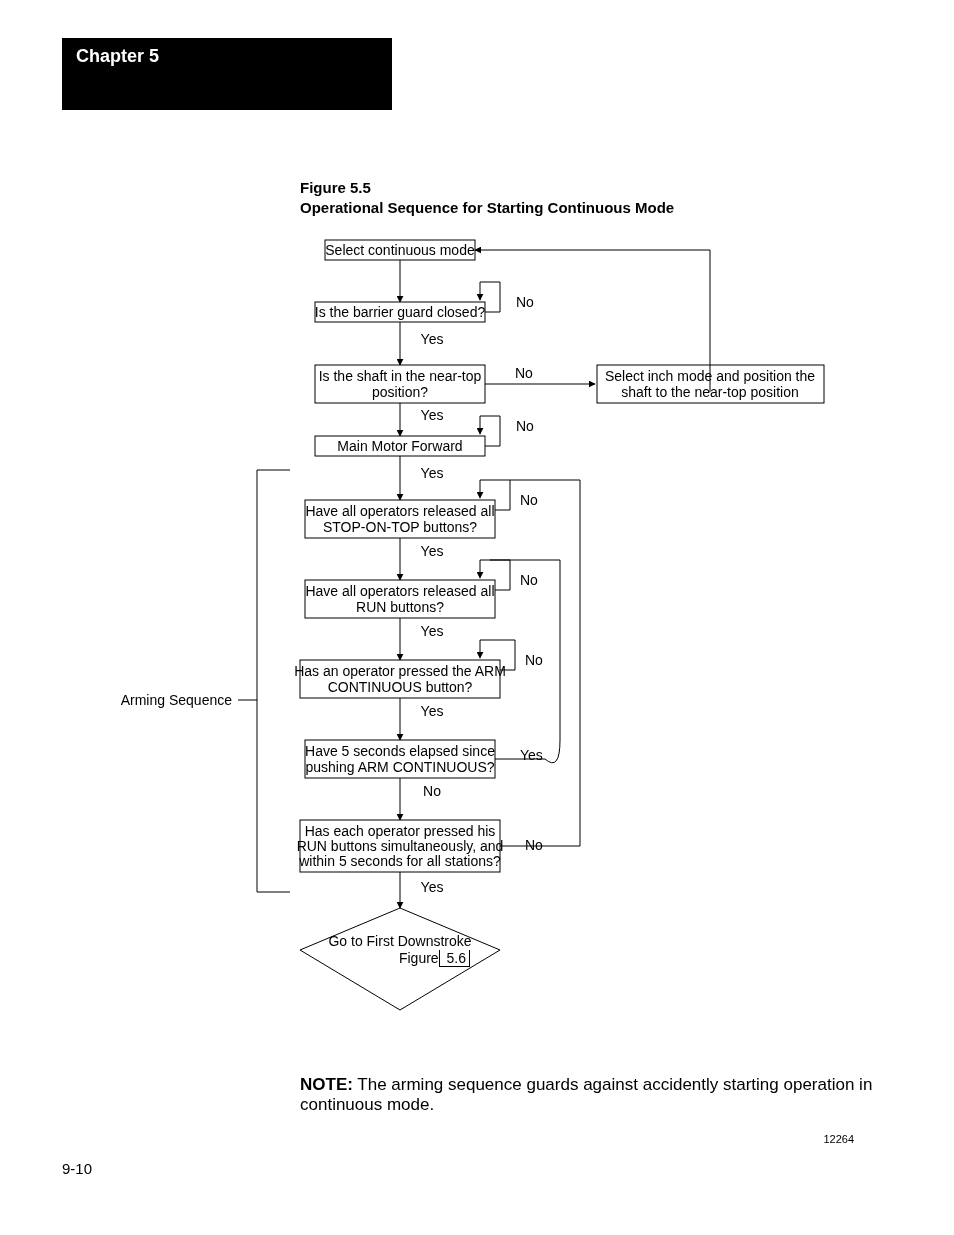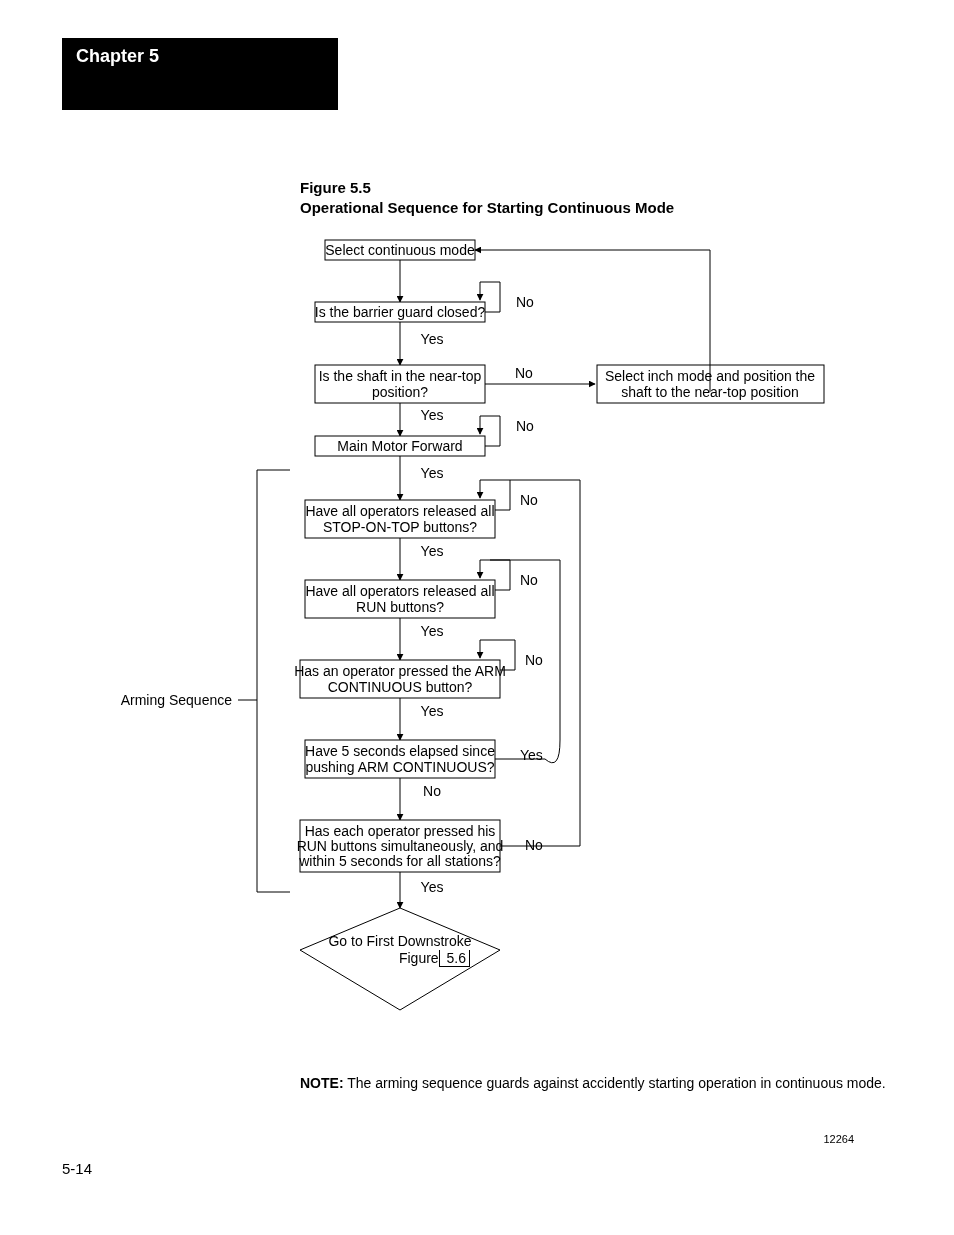--- a/index.html
+++ b/index.html
@@ -10,21 +10,21 @@
     height: 1235px;
     background: #fff;
     font-family: Arial, Helvetica, sans-serif;
     color: #000;
     position: relative;
   }
   .chapter-header {
     position: absolute;
     top: 38px;
     left: 62px;
-    width: 276px;
+    width: 330px;
     height: 72px;
     background: #000;
     color: #fff;
     padding: 8px 14px;
   }
   .chapter-title { font-weight: bold; font-size: 18px; }
   .chapter-sub   { font-size: 18px; margin-top: 2px; }
   .fig-caption {
     position: absolute;
     left: 300px;
@@ -35,21 +35,21 @@
   }
   svg.flow {
     position: absolute;
     left: 0;
     top: 0;
   }
   .note {
     position: absolute;
     left: 300px;
     top: 1075px;
-    font-size: 14px;
+    font-size: 17px;
   }
   .note b { font-weight: bold; }
   .docid {
     position: absolute;
     right: 100px;
     top: 1105px;
     font-size: 11px;
     margin-top: 28px;
   }
   .pagenum {
@@ -217,13 +217,13 @@
   <line class="flowline" x1="238" y1="700" x2="257" y2="700"></line>
   <text x="232" y="705" text-anchor="end">Arming Sequence</text>
 
 </svg>
 
 <div class="note">
   <b>NOTE:</b><span> The arming sequence guards against accidently starting operation in continuous mode.</span>
 </div>
 
 <div class="docid">12264</div>
-<div class="pagenum">5-14</div>
+<div class="pagenum">9-10</div>
 
 </body></html>

